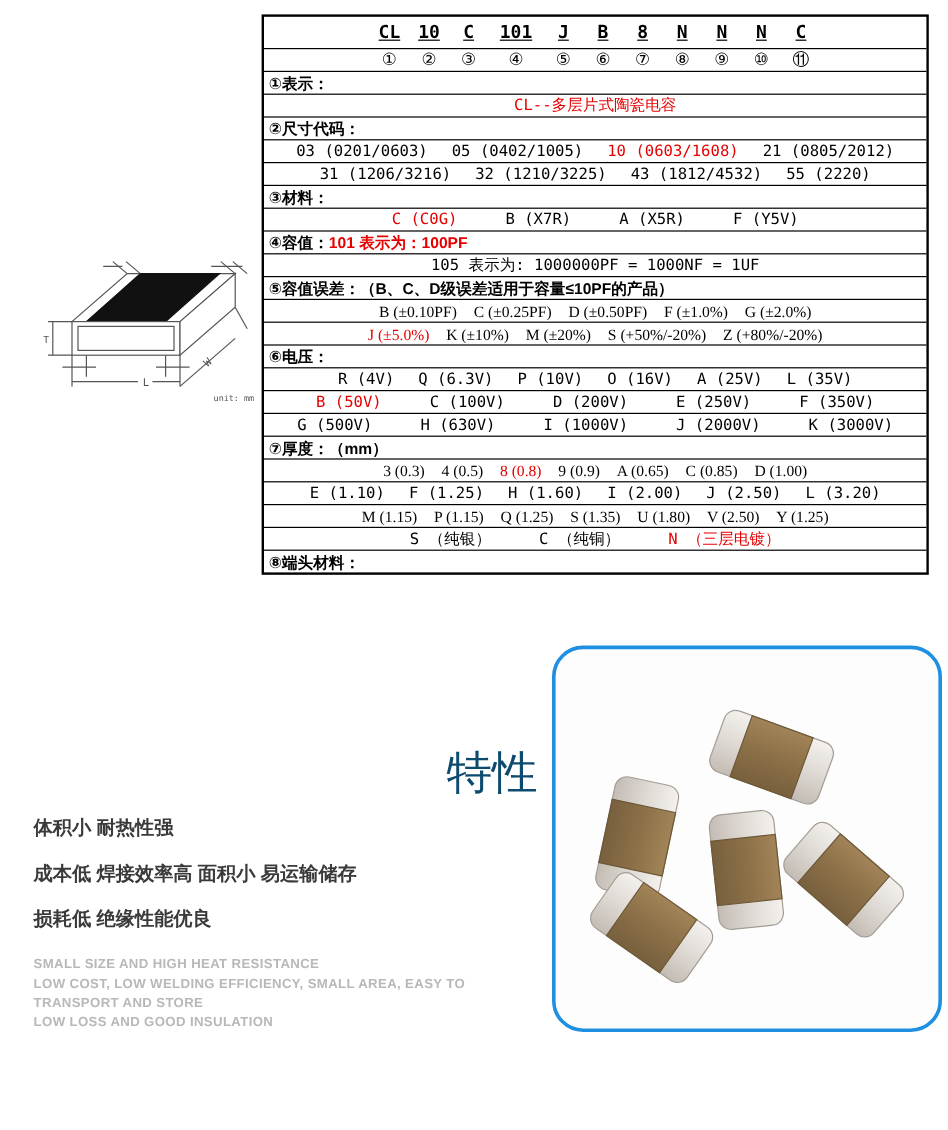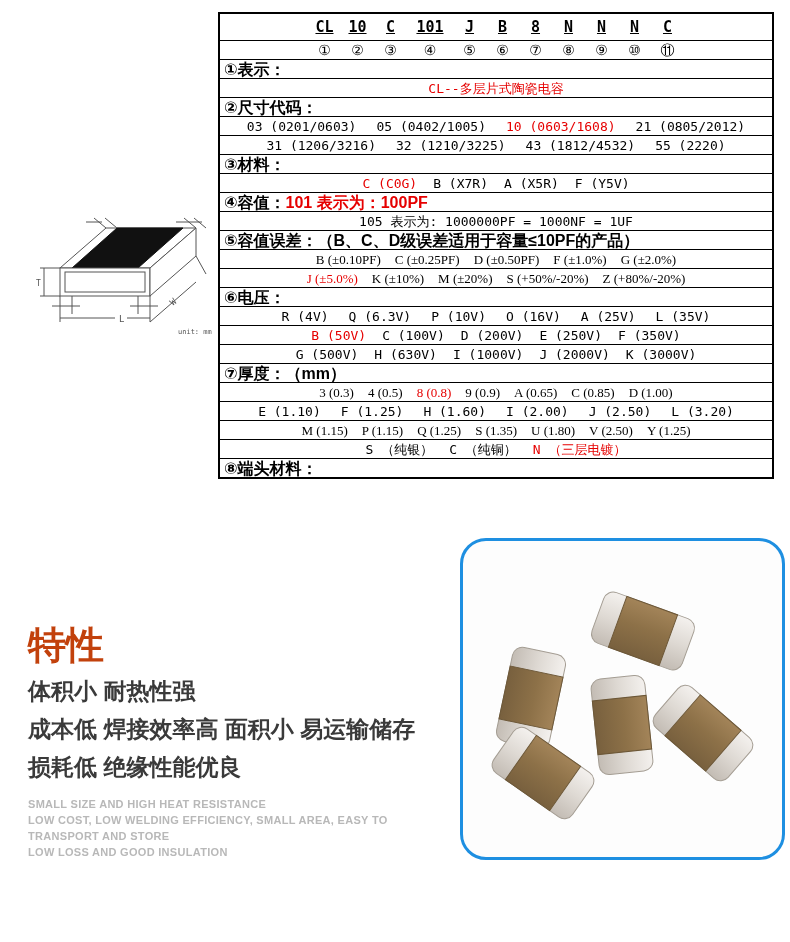--- a/index.html
+++ b/index.html
@@ -16,36 +16,36 @@
   .tr:first-child{ border-top:none; }
   .tr-code{ height:26px; line-height:26px; }
   .code-row{ display:flex; padding-left:88px; }
   .code-cell{ width:33px; text-align:center; font-weight:bold; font-size:15px;
               text-decoration:underline; }
   .code-cell.wide{ width:46px; }
   .circ-row{ display:flex; padding-left:88px; }
   .circ-cell{ width:33px; text-align:center; font-size:14px; }
   .circ-cell.wide{ width:46px; }
   .label-row{ font-family:"Liberation Sans","DejaVu Sans",sans-serif;
-              font-weight:bold; font-size:16px; padding-left:4px; }
+              font-weight:bold; font-size:13px; padding-left:4px; }
   .value-row{ display:flex; justify-content:center; gap:20px; letter-spacing:0; }
   .value-row.tight{ gap:14px;font-family:Liberation Serif, serif; }
-  .value-row.loose{ gap:16px; }
+  .value-row.loose{ gap:40px; }
   .red{ color:#e60000; }
   .highlight{ font-weight:bold;text-align:center; }
   .cell{ display:inline-block; }
 
   
   .diagram{ position:absolute; left:30px; top:196px; }
 
   
   .features{ position:absolute; left:28px; top:622px; width:420px;
              font-family:"Liberation Sans","DejaVu Sans",sans-serif; }
-  .features-heading{ font-size:38px; font-weight:bold; color:#c2410c; line-height:46px; }
-  .feature-line{ font-size:23px; font-weight:bold; color:#3a3a3a; line-height:30px; margin-top:8px;}
+  .features-heading{ font-size:38px; font-weight:normal; color:#0c4a6e; line-height:46px;text-align:right; }
+  .feature-line{ font-size:16px; font-weight:bold; color:#3a3a3a; line-height:30px; margin-top:8px;}
   .feature-en{ font-size:11px; font-weight:600; color:#b8b8b8; line-height:16px;
                letter-spacing:0.3px; }
   .feature-en-block{ margin-top:14px; }
 
   
   .photo-box{ position:absolute; left:460px; top:538px; width:325px; height:322px;
               border:3px solid #1e8fe1; border-radius:26px; background:#fdfdfd; overflow:hidden; }
 </style>
 </head>
 <body>

